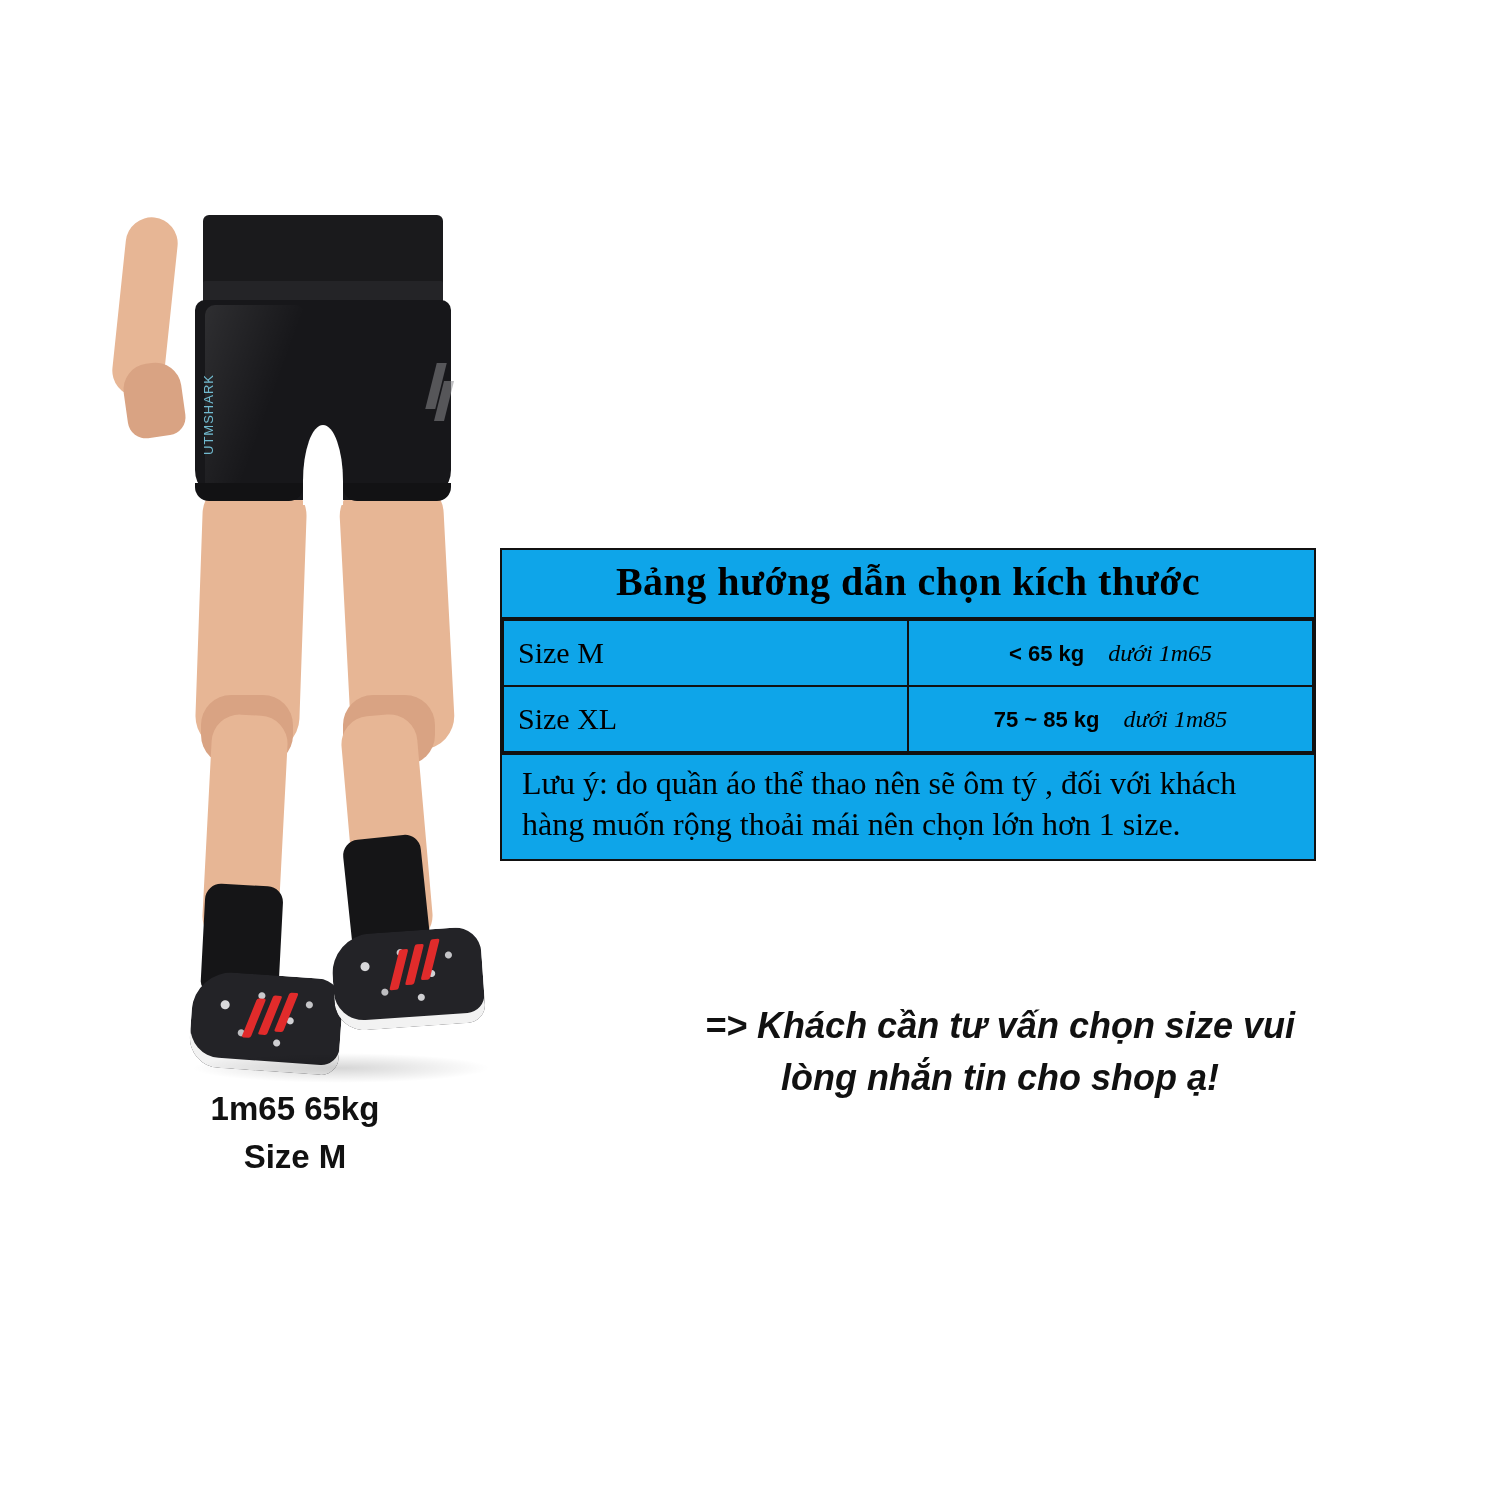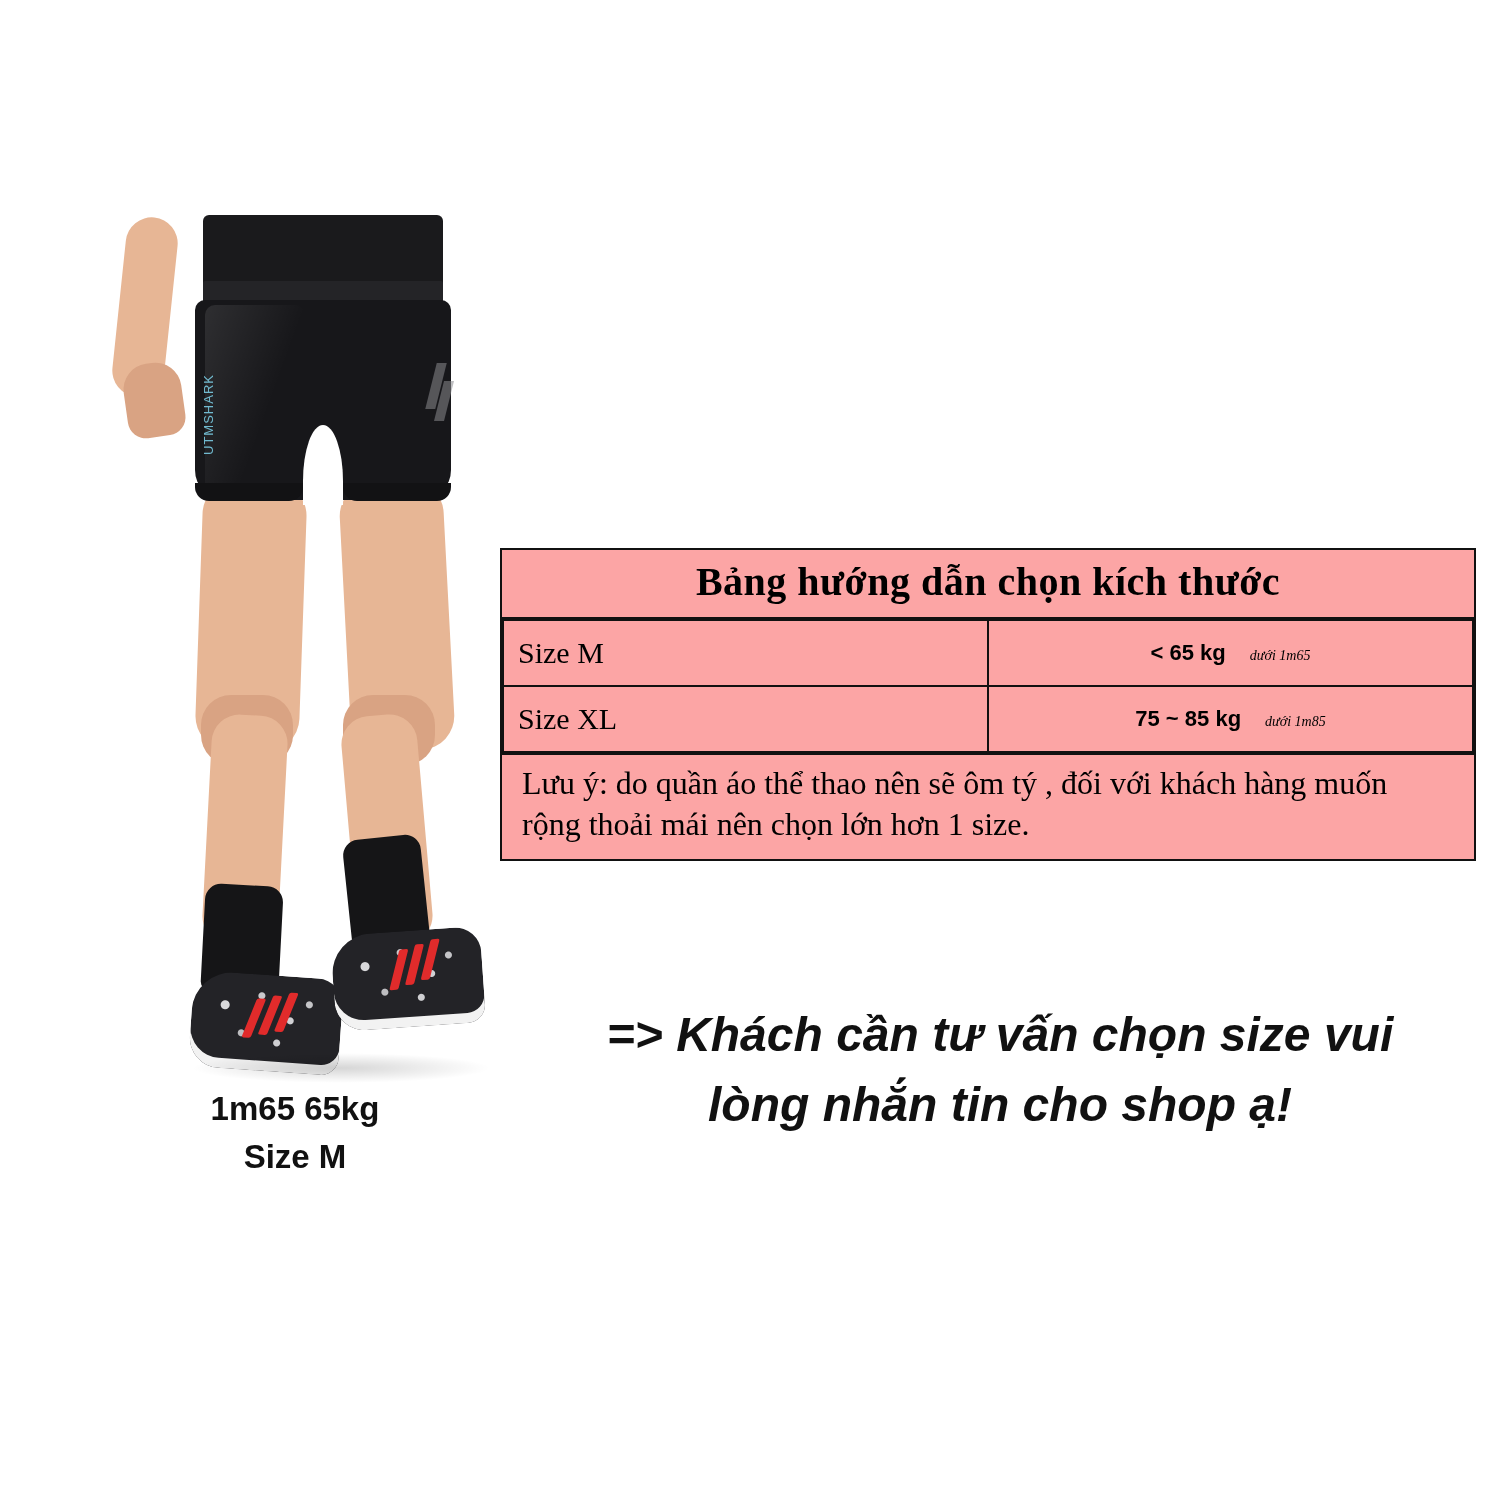--- a/index.html
+++ b/index.html
@@ -232,24 +232,24 @@
     font-weight: bold;
     line-height: 1.45;
     color: #111;
   }
 
   
   #size-table {
     position: absolute;
     left: 500px;
     top: 548px;
-    width: 976px;
+    width: 816px;
     border: 2px solid #111;
     box-sizing: border-box;
-    background: #fca5a5;
+    background: #0ea5e9;
   }
   #size-table .title-row {
     border-bottom: 2px solid #111;
     text-align: center;
     padding: 8px 6px 12px;
   }
   #size-table .title-row .title {
     font-family: "Liberation Serif", serif;
     font-size: 40px;
     font-weight: bold;
@@ -276,41 +276,41 @@
     text-align: center;
   }
   .weight-main {
     font-family: "Liberation Sans", sans-serif;
     font-size: 22px;
     font-weight: bold;
     color: #000;
   }
   .weight-sub {
     font-family: "Liberation Serif", serif;
-    font-size: 14px;
+    font-size: 24px;
     font-style: italic;
     margin-left: 24px;
     color: #000;
   }
   #size-note {
     border-top: 2px solid #111;
     padding: 8px 28px 14px 20px;
     font-family: "Liberation Serif", serif;
     font-size: 32px;
     line-height: 1.28;
     color: #000;
   }
 
   #cta {
     position: absolute;
     left: 560px;
     top: 1000px;
     width: 880px;
     text-align: center;
-    font-size: 48px;
+    font-size: 36px;
     font-weight: bold;
     font-style: italic;
     line-height: 1.45;
     color: #111;
   }
 </style>
 </head>
 <body>
 
 <div id="photo-area">

